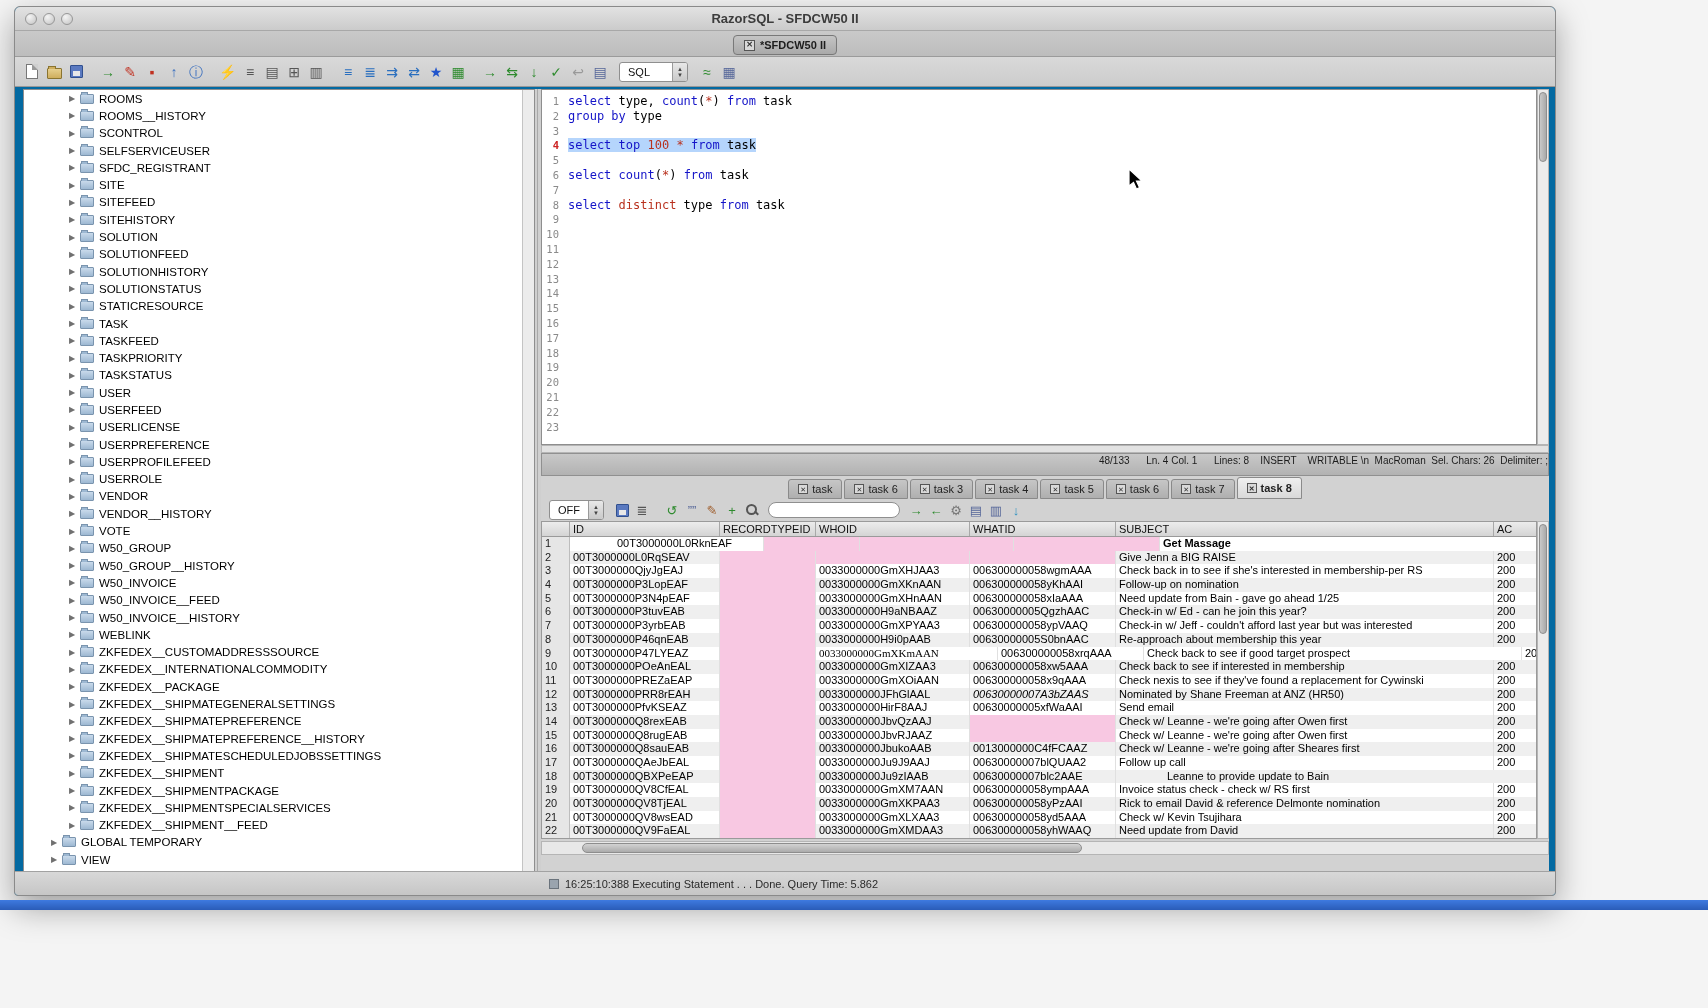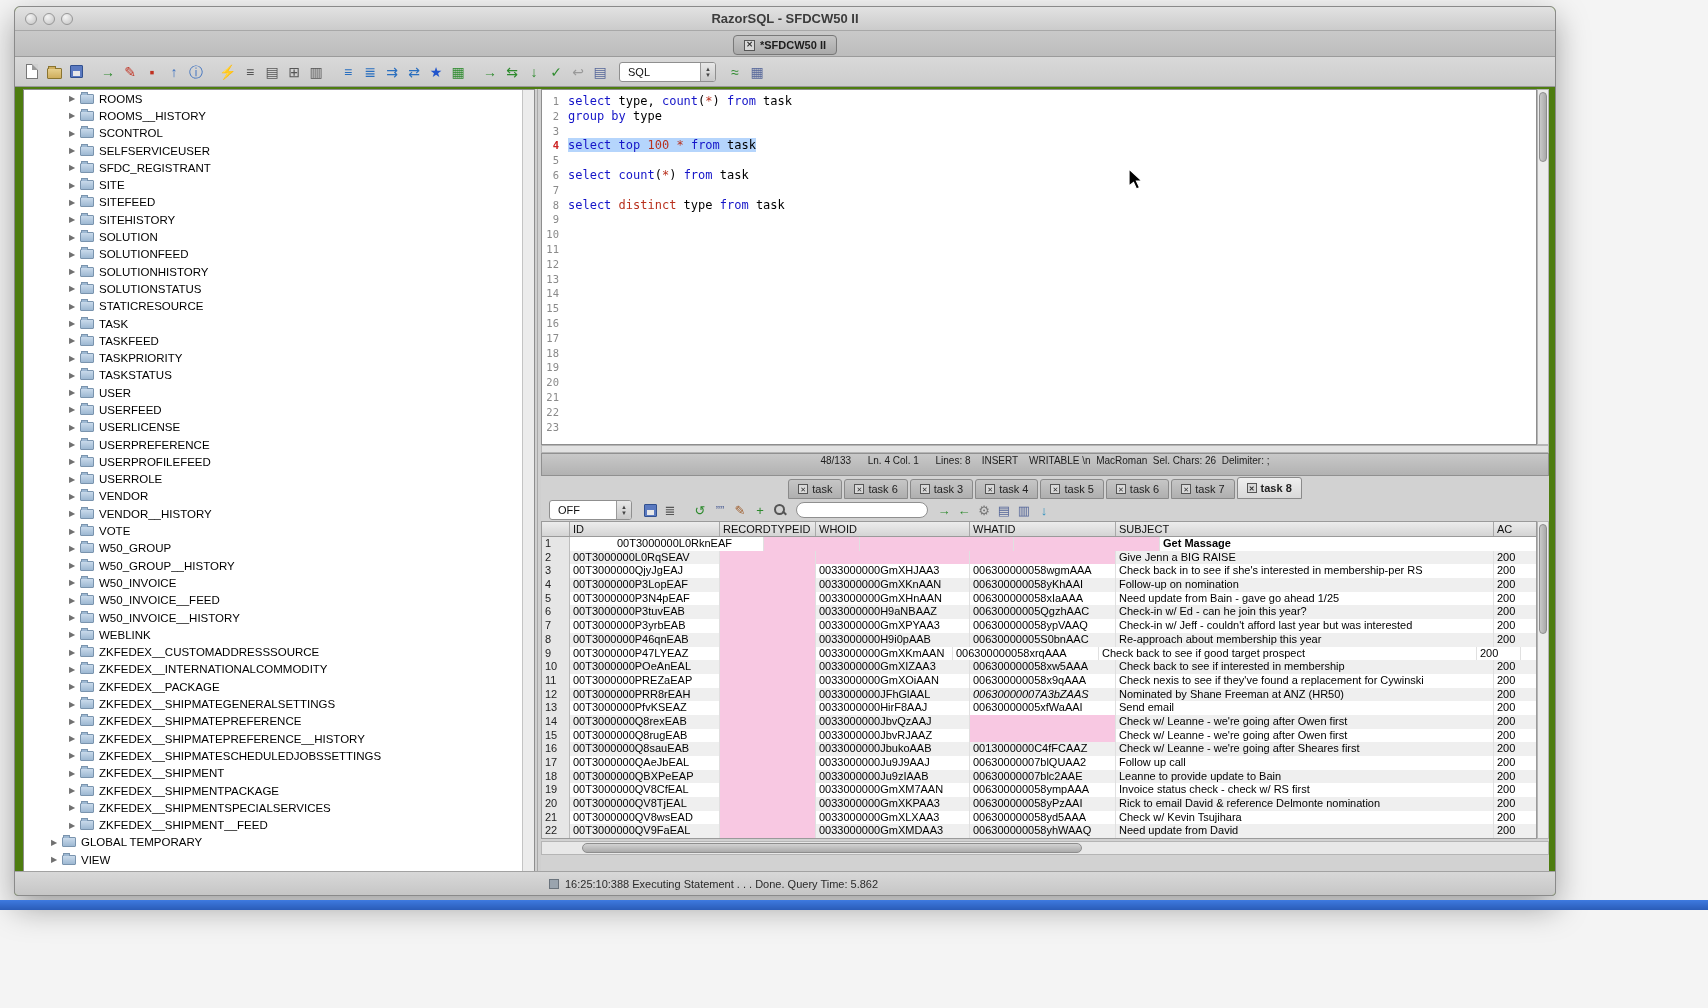--- a/index.html
+++ b/index.html
@@ -3,21 +3,21 @@
 <meta charset="utf-8">
 <style>
   :root{
     --sel:#b5d5fc; --pink:#f8c8e2; --kw:#1414c8; --lit:#b9311e; --accent:#3e7ae0;
   }
   *{box-sizing:border-box;margin:0;padding:0;}
   html,body{width:1708px;height:1008px;overflow:hidden;}
   body{background:#f4f4f4;font-family:"Liberation Sans",sans-serif;position:relative;}
 
   .window{position:absolute;left:14px;top:6px;width:1542px;height:890px;
-    background:#4d7c0f;border:1px solid #8a8a8a;border-radius:6px 6px 4px 4px;
+    background:#0369a1;border:1px solid #8a8a8a;border-radius:6px 6px 4px 4px;
     box-shadow:0 12px 32px rgba(0,0,0,.35);overflow:hidden;}
 
   
   .titlebar{position:absolute;left:0;top:0;right:0;height:24px;
     background:linear-gradient(#e2e2e2,#cbcbcb);border-bottom:1px solid #a8a8a8;}
   .lights{position:absolute;left:10px;top:6px;display:flex;gap:6px;}
   .light{width:12px;height:12px;border-radius:50%;background:radial-gradient(circle at 35% 30%,#f4f4f4,#c2c2c2);border:1px solid #979797;}
   .wtitle{position:absolute;left:0;right:0;top:4px;text-align:center;font-size:13px;font-weight:bold;color:#3c3c3c;}
 
   
@@ -39,21 +39,21 @@
   .ic-doc::after{content:"";position:absolute;right:-1px;top:-1px;border:3px solid;border-color:#cfcfcf #cfcfcf #9a9a9a #9a9a9a;}
   .ic-folder{width:15px;height:11px;background:linear-gradient(#e6cf8e,#cfae5d);border:1px solid #8a7430;border-radius:1px;position:relative;margin-top:3px;}
   .ic-folder::before{content:"";position:absolute;left:0;top:-3px;width:6px;height:2px;background:#cfae5d;border:1px solid #8a7430;border-bottom:none;}
   .ic-disk{width:13px;height:13px;background:#5a79c0;border:1px solid #31508f;border-radius:1px;position:relative;}
   .ic-disk::after{content:"";position:absolute;left:2px;bottom:1px;width:7px;height:5px;background:#e8e8e8;}
   .ic-search{width:15px;height:15px;position:relative;}
   .ic-search::before{content:"";position:absolute;left:1px;top:1px;width:7px;height:7px;border:2px solid #555;border-radius:50%;}
   .ic-search::after{content:"";position:absolute;left:9px;top:9px;width:5px;height:2px;background:#555;transform:rotate(45deg);}
 
   .combo{display:flex;align-items:center;height:20px;background:#fff;border:1px solid #8f8f8f;border-radius:3px;
-    font-size:11px;color:#111;margin:0 8px;overflow:hidden;gap:28px;}
+    font-size:11px;color:#111;margin:0 8px;overflow:hidden;}
   .combo .lbl{padding:0 8px;min-width:52px;}
   .stepper{width:15px;align-self:stretch;border-left:1px solid #9a9a9a;background:linear-gradient(#e8e8e8,#c9c9c9);
     display:flex;flex-direction:column;align-items:center;justify-content:center;font-size:6px;line-height:6px;color:#444;}
 
   
   .tree-panel{position:absolute;left:8px;top:82px;width:512px;height:786px;background:#fff;border:1px solid #8e8e8e;overflow:hidden;}
   .tree-scroll{position:absolute;right:0;top:0;bottom:0;width:12px;background:#ececec;border-left:1px solid #c4c4c4;}
   .tree-row{display:flex;align-items:center;height:17.3px;font-size:11.5px;color:#000;white-space:nowrap;cursor:default;}
   .tree-row .tri{width:12px;font-size:8px;color:#707070;text-align:center;flex:none;}
   .tree-row .fold{flex:none;width:14px;height:10px;background:linear-gradient(#c9daeb,#9db8d2);border:1px solid #7a94ae;border-radius:1px;position:relative;margin:0 5px 0 2px;}
@@ -72,21 +72,21 @@
   .gutter .ln.cur{color:#cc2222;font-weight:bold;}
   .codearea{flex:1;padding:4px 0 0 6px;overflow:hidden;}
   .code-line{height:14.8px;line-height:14.8px;white-space:pre;}
   .kw{color:var(--kw);} .rd{color:var(--lit);} .tx{color:#000;}
   .selspan{background:var(--sel);}
   .evscroll{position:absolute;left:996px;top:0;width:12px;height:356px;background:#ececec;border:1px solid #b5b5b5;}
   .evscroll .thumb{position:absolute;left:1px;top:2px;width:8px;height:70px;background:linear-gradient(90deg,#c9c9c9,#a9a9a9);border:1px solid #8d8d8d;border-radius:5px;}
 
   .ehscroll{position:absolute;left:0;top:356px;width:1008px;height:8px;background:#e2e2e2;border:1px solid #b5b5b5;}
   .estatus{position:absolute;left:0;top:364px;width:1008px;height:23px;background:linear-gradient(#c8c8c8,#b2b2b2);
-    border:1px solid #909090;font-size:10px;color:#1c1c1c;text-align:center;line-height:14px;white-space:pre;overflow:hidden;}
+    border:1px solid #909090;font-size:10px;color:#1c1c1c;text-align:right;line-height:14px;white-space:pre;overflow:hidden;}
 
   
   .rtabs{position:absolute;left:0;top:386px;width:1008px;height:24px;display:flex;justify-content:center;align-items:flex-end;gap:2px;}
   .rtab{display:flex;align-items:center;gap:4px;height:20px;padding:0 9px;font-size:11px;color:#222;
     background:linear-gradient(#c6c6c6,#afafaf);border:1px solid #8a8a8a;border-radius:3px 3px 0 0;cursor:default;}
   .rtab.active{background:linear-gradient(#efefef,#d9d9d9);height:22px;font-weight:bold;}
   .rtab .close-box{width:10px;height:10px;font-size:7px;}
 
   
   .rtoolbar{position:absolute;left:0;top:410px;width:1008px;height:22px;display:flex;align-items:center;padding:0 8px;background:#d2d2d2;}
@@ -632,21 +632,21 @@
           <div class="rcell null" style="width: 96px;"></div>
           <div class="rcell" style="width: 154px;">0033000000H9i0pAAB</div>
           <div class="rcell" style="width: 146px;">00630000005S0bnAAC</div>
           <div class="rcell" style="width: 378px;">Re-approach about membership this year</div>
           <div class="rcell" style="width: 44px;">200</div>
         </div>
         <div class="rrow">
           <div class="rcell rownum" style="width: 28px;">9</div>
           <div class="rcell" style="width: 150px;">00T3000000P47LYEAZ</div>
           <div class="rcell null" style="width: 96px;"></div>
-          <div class="rcell" style="width: 137px;">0033000000GmXKmAAN</div>
+          <div class="rcell" style="width: 182px; font-family: Liberation Serif, serif;">0033000000GmXKmAAN</div>
           <div class="rcell" style="width: 146px;">006300000058xrqAAA</div>
           <div class="rcell" style="width: 378px;">Check back to see if good target prospect</div>
           <div class="rcell" style="width: 44px;">200</div>
         </div>
         <div class="rrow even">
           <div class="rcell rownum" style="width: 28px;">10</div>
           <div class="rcell" style="width: 150px;">00T3000000POeAnEAL</div>
           <div class="rcell null" style="width: 96px;"></div>
           <div class="rcell" style="width: 154px;">0033000000GmXIZAA3</div>
           <div class="rcell" style="width: 146px;">006300000058xw5AAA</div>
@@ -715,21 +715,21 @@
           <div class="rcell" style="width: 146px;">00630000007blQUAA2</div>
           <div class="rcell" style="width: 378px;">Follow up call</div>
           <div class="rcell" style="width: 44px;">200</div>
         </div>
         <div class="rrow even">
           <div class="rcell rownum" style="width: 28px;">18</div>
           <div class="rcell" style="width: 150px;">00T3000000QBXPeEAP</div>
           <div class="rcell null" style="width: 96px;"></div>
           <div class="rcell" style="width: 154px;">0033000000Ju9zIAAB</div>
           <div class="rcell" style="width: 146px;">00630000007blc2AAE</div>
-          <div class="rcell" style="width: 378px;">Leanne to provide update to Bain</div>
+          <div class="rcell" style="width: 378px; margin-left: 48px;">Leanne to provide update to Bain</div>
           <div class="rcell" style="width: 44px;">200</div>
         </div>
         <div class="rrow">
           <div class="rcell rownum" style="width: 28px;">19</div>
           <div class="rcell" style="width: 150px;">00T3000000QV8CfEAL</div>
           <div class="rcell null" style="width: 96px;"></div>
           <div class="rcell" style="width: 154px;">0033000000GmXM7AAN</div>
           <div class="rcell" style="width: 146px;">006300000058ympAAA</div>
           <div class="rcell" style="width: 378px;">Invoice status check - check w/ RS first</div>
           <div class="rcell" style="width: 44px;">200</div>

